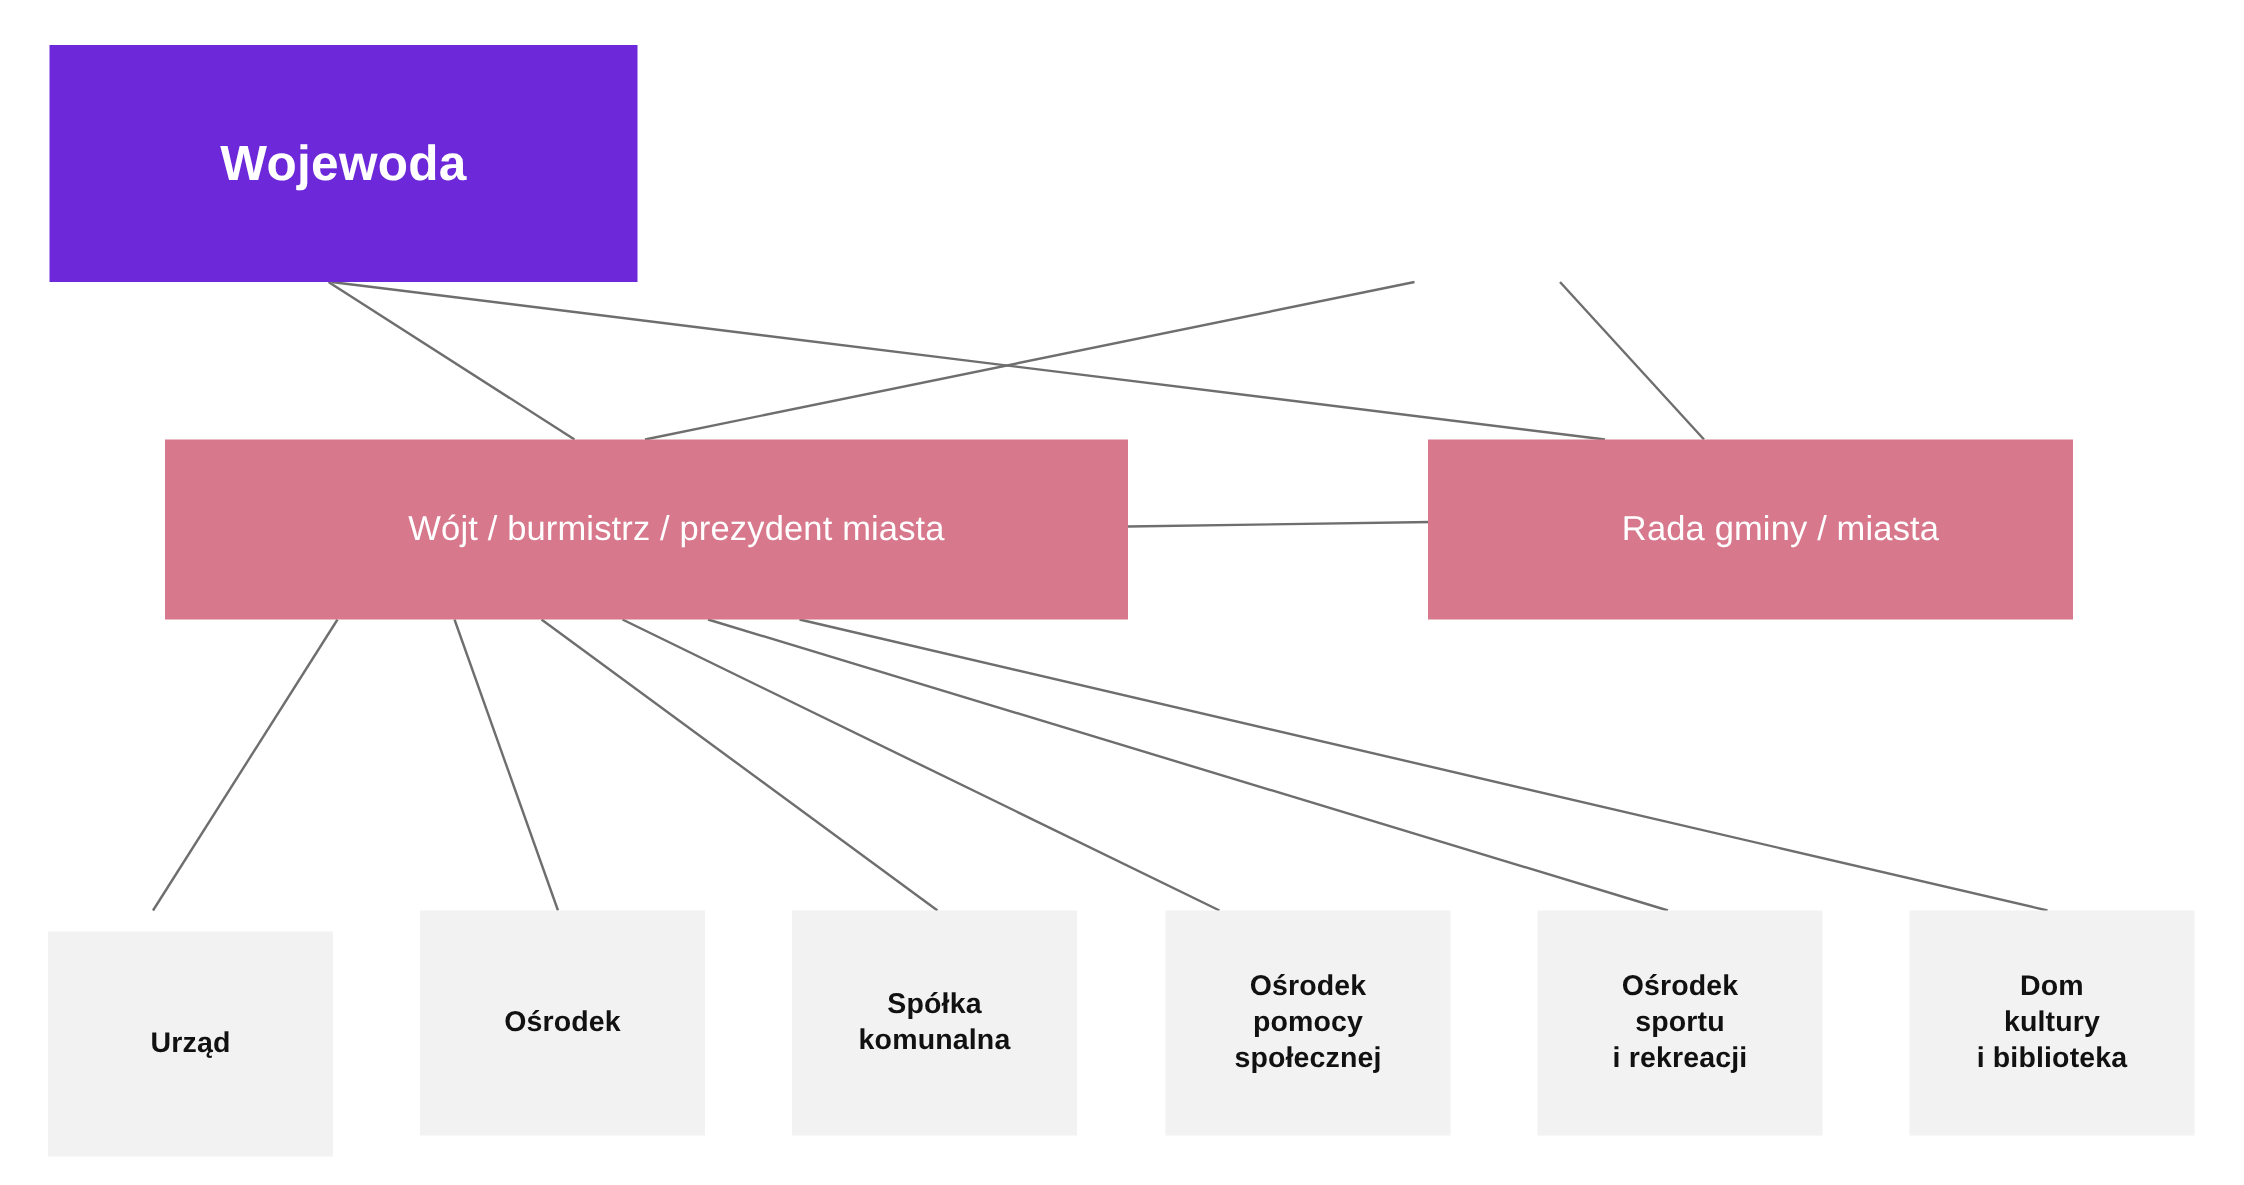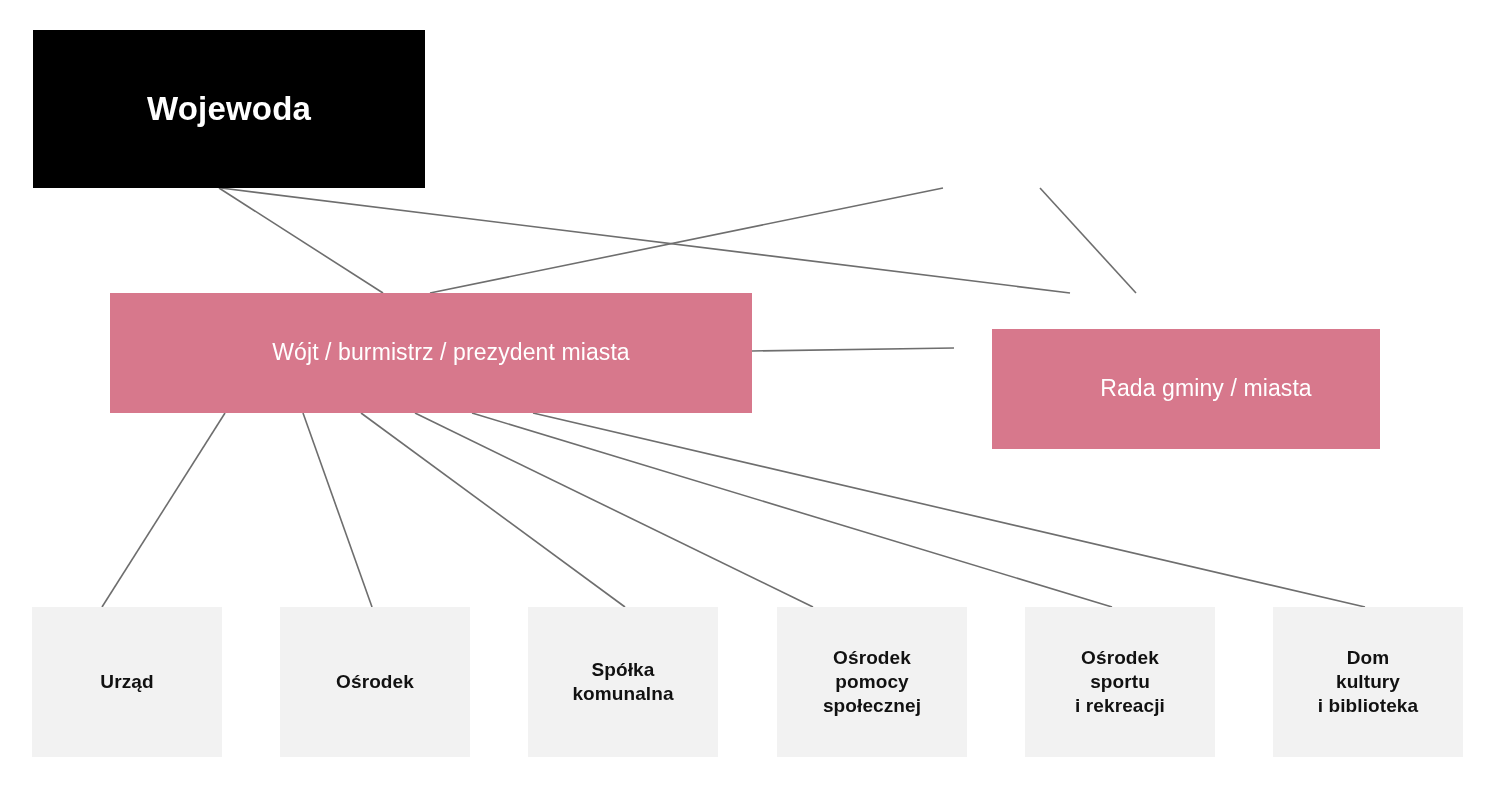--- a/index.html
+++ b/index.html
@@ -31,21 +31,21 @@
     text-align: center;
     box-sizing: border-box;
     z-index: 2;
   }
   .node .label {
     display: block;
     white-space: pre-line;
     line-height: 1.28;
   }
   .node-top {
-    background: #000000;
+    background: #6d28d9;
     color: #ffffff;
   }
   .node-top .label {
     font-size: 33px;
     font-weight: 700;
     letter-spacing: 0.2px;
   }
   .node-mid {
     background: #d7788c;
     color: #ffffff;
@@ -85,25 +85,25 @@
       <line x1="533" y1="413" x2="1365" y2="607" stroke="#6e6e6e" stroke-width="1.6"></line>
     </svg>
 
   <div class="node node-top" style="left: 33px; top: 30px; width: 392px; height: 158px;">
     <span class="label">Wojewoda</span>
   </div>
 
   <div class="node node-mid" style="left: 110px; top: 293px; width: 642px; height: 120px;">
     <span class="label">Wójt / burmistrz / prezydent miasta</span>
   </div>
-  <div class="node node-mid" style="left: 992px; top: 293px; width: 388px; height: 120px; margin-top: 36px;">
+  <div class="node node-mid" style="left: 952px; top: 293px; width: 430px; height: 120px;">
     <span class="label">Rada gminy / miasta</span>
   </div>
 
-  <div class="node node-leaf" style="left: 32px; top: 607px; width: 190px; height: 150px;">
+  <div class="node node-leaf" style="left: 32px; top: 621px; width: 190px; height: 150px;">
     <span class="label">Urząd</span>
   </div>
   <div class="node node-leaf" style="left: 280px; top: 607px; width: 190px; height: 150px;">
     <span class="label">Ośrodek</span>
   </div>
   <div class="node node-leaf" style="left: 528px; top: 607px; width: 190px; height: 150px;">
     <span class="label">Spółka
 komunalna</span>
   </div>
   <div class="node node-leaf" style="left: 777px; top: 607px; width: 190px; height: 150px;">

